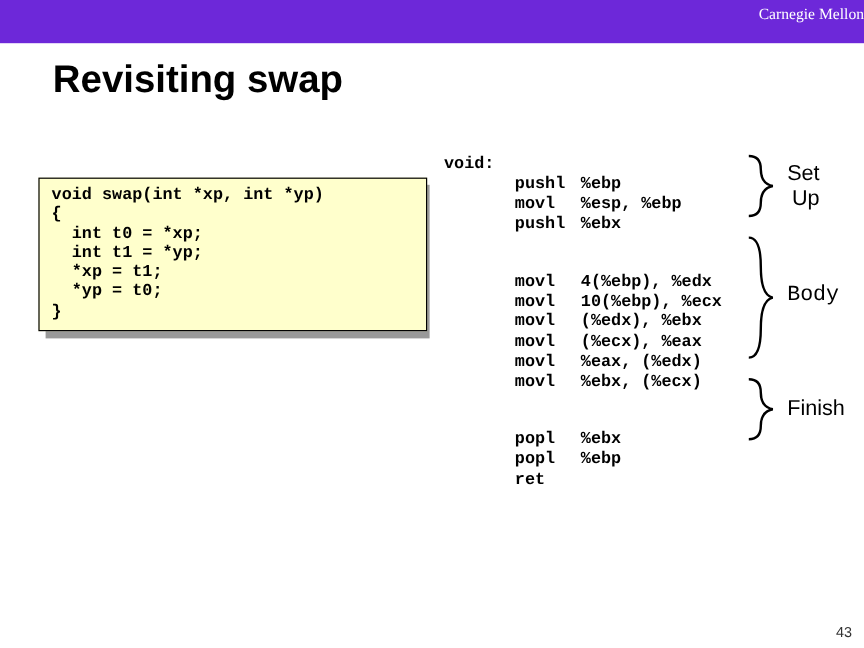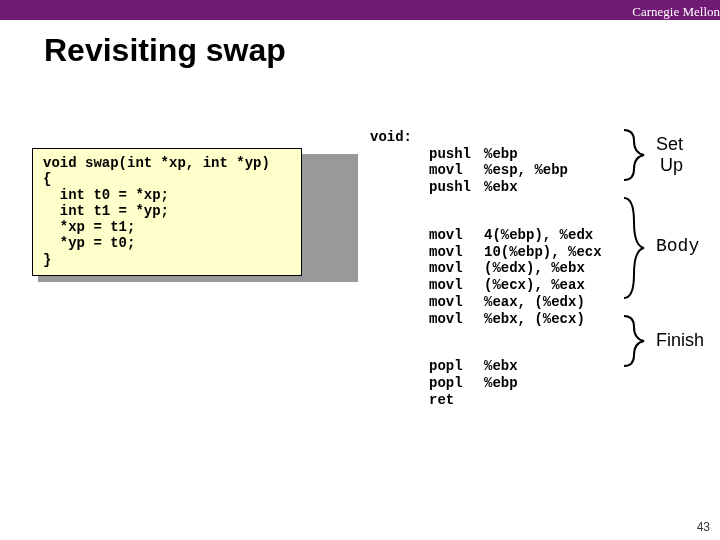--- a/index.html
+++ b/index.html
@@ -6,23 +6,23 @@
     margin: 0;
     padding: 0;
     width: 720px;
     height: 540px;
     background: #ffffff;
     font-family: Arial, Helvetica, sans-serif;
     position: relative;
     overflow: hidden;
   }
   .topbar {
-    background: #701a75;
+    background: #6d28d9;
     color: #fff;
-    height: 20px;
+    height: 36px;
     line-height: 24px;
     text-align: right;
     padding-right: 0px;
     font-size: 13px;
     font-family: "Times New Roman", serif;
   }
   .title {
     font-size: 32px;
     font-weight: bold;
     margin: 12px 0 0 44px;
@@ -36,21 +36,21 @@
   .codebox-shadow {
     position: absolute;
     left: 6px;
     top: 6px;
     width: 320px;
     height: 128px;
     background: #999999;
   }
   .codebox {
     position: relative;
-    width: 270px;
+    width: 324px;
     height: 128px;
     background: #ffffcc;
     border: 1px solid #000;
     padding: 6px 10px;
     box-sizing: border-box;
     font-family: "Courier New", monospace;
     font-size: 14px;
     font-weight: bold;
     white-space: pre;
     line-height: 1.15;

